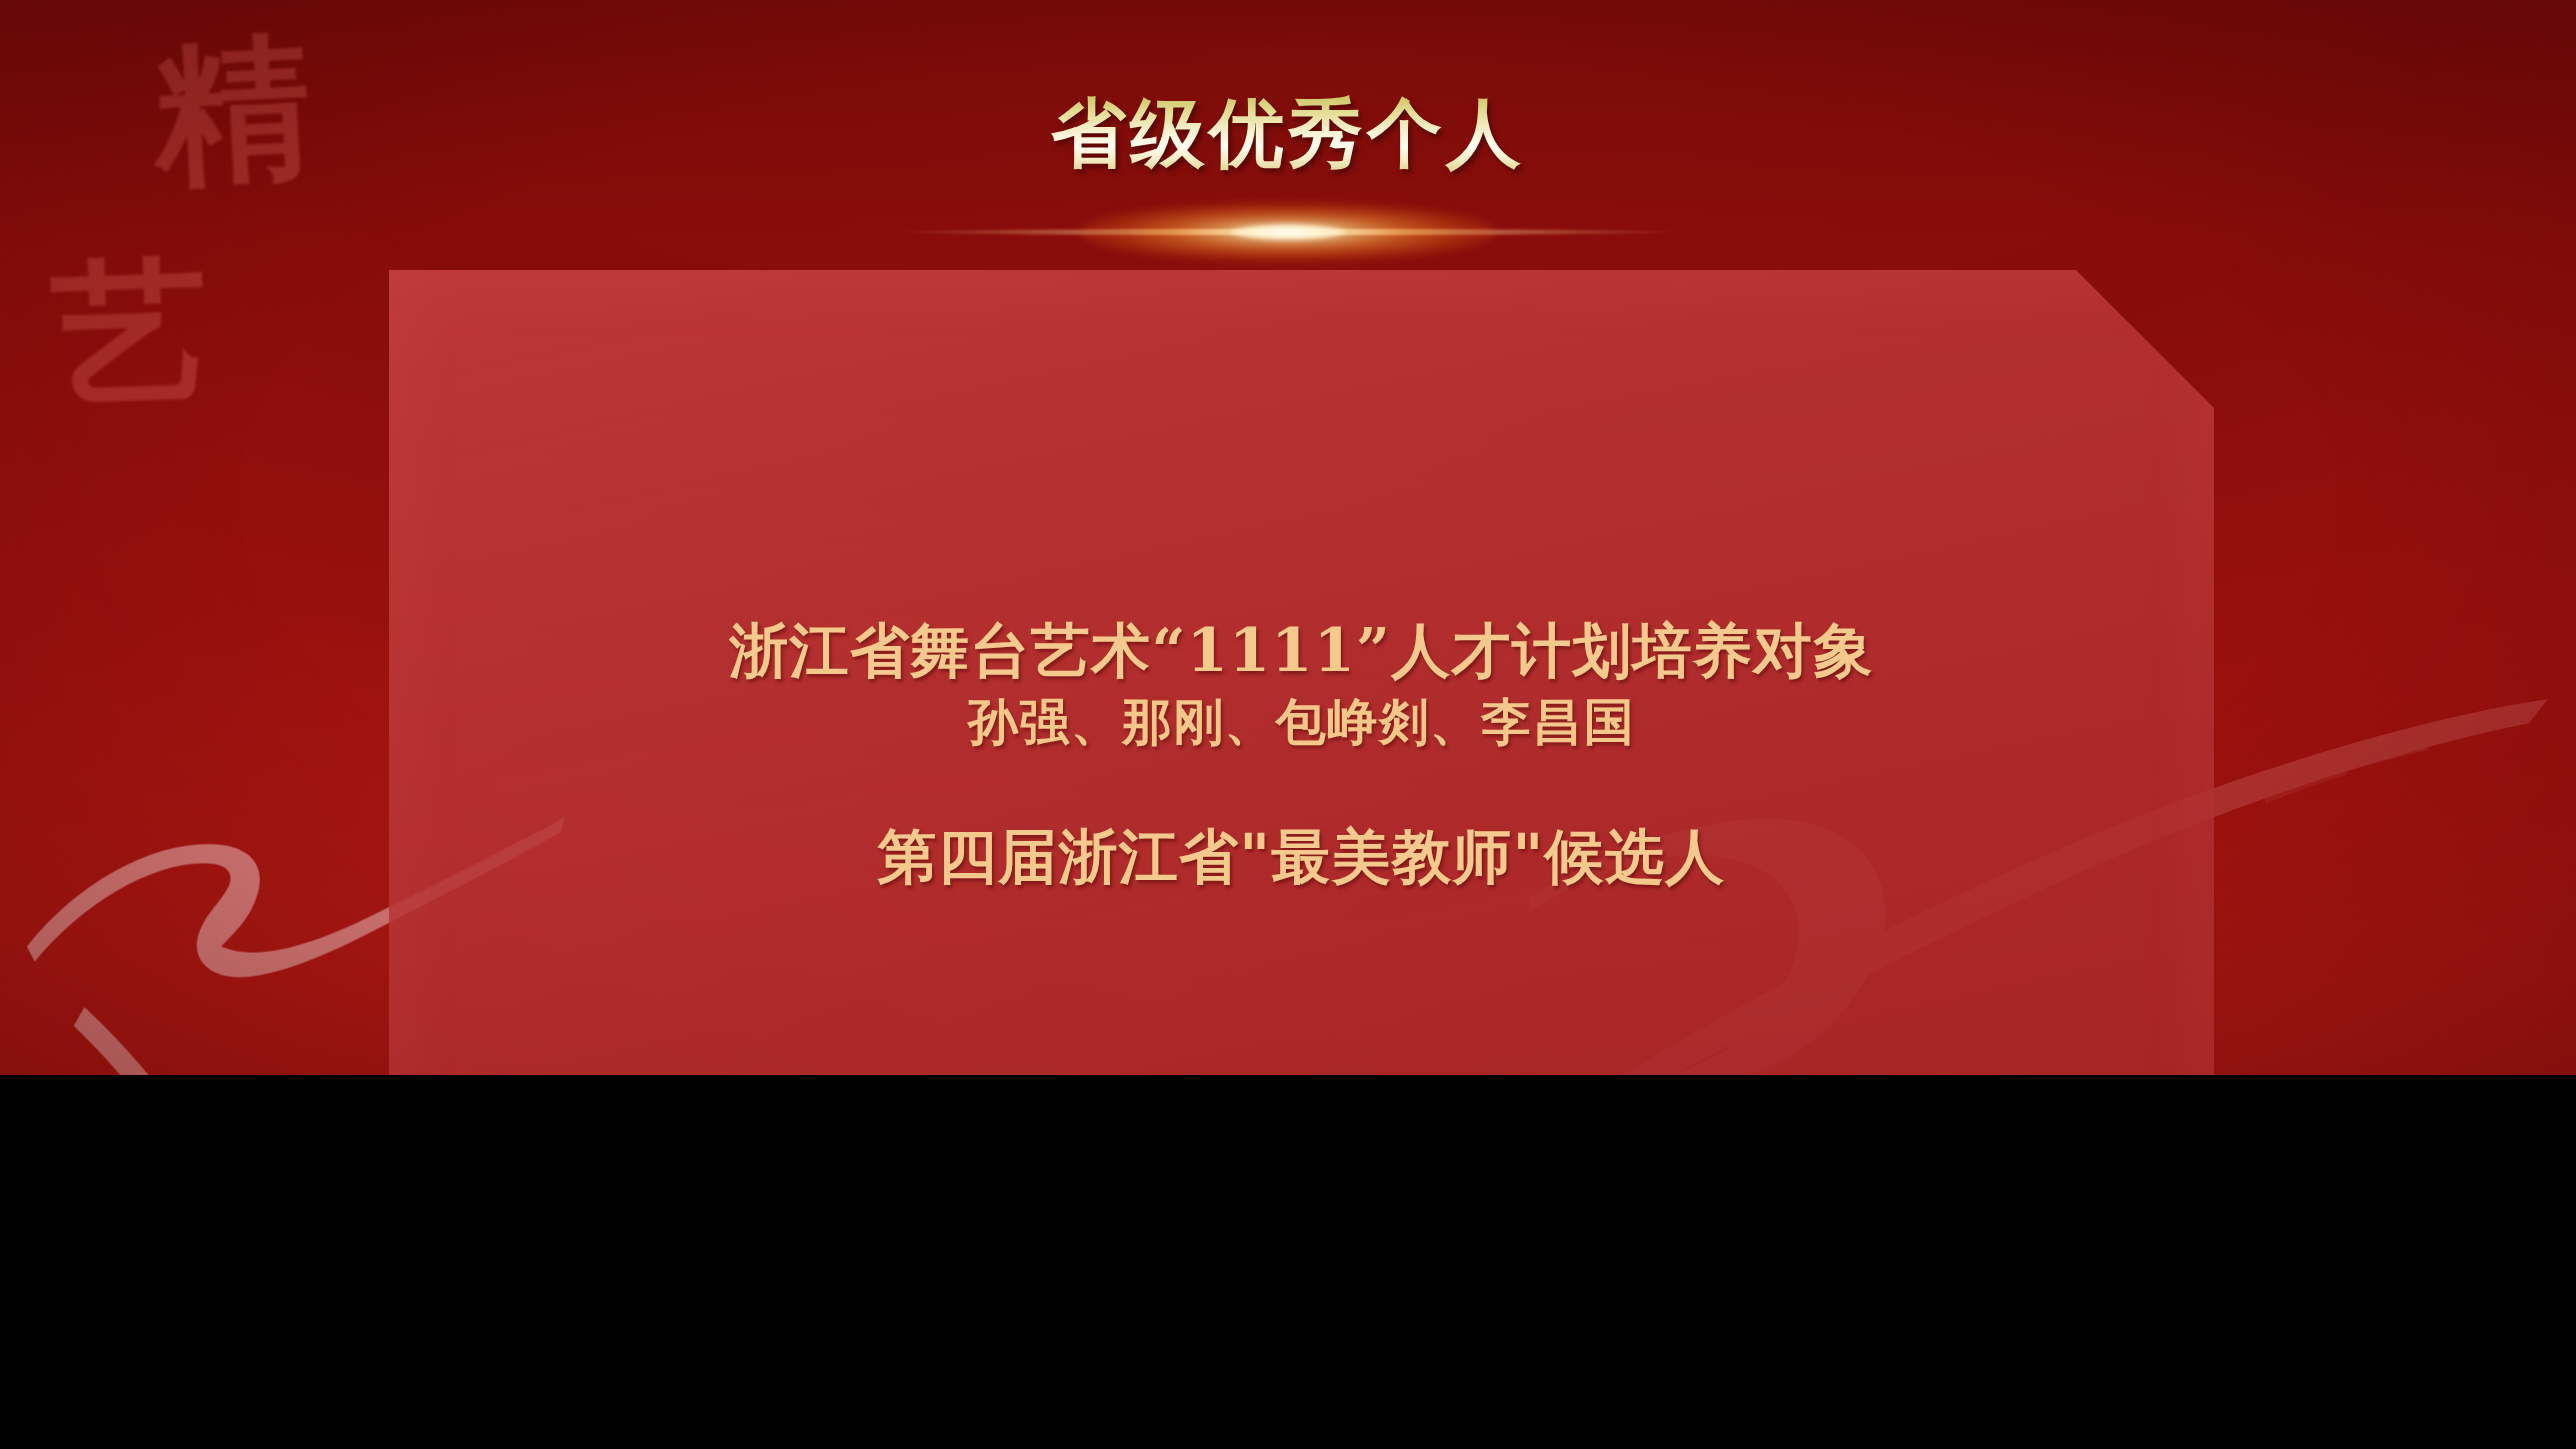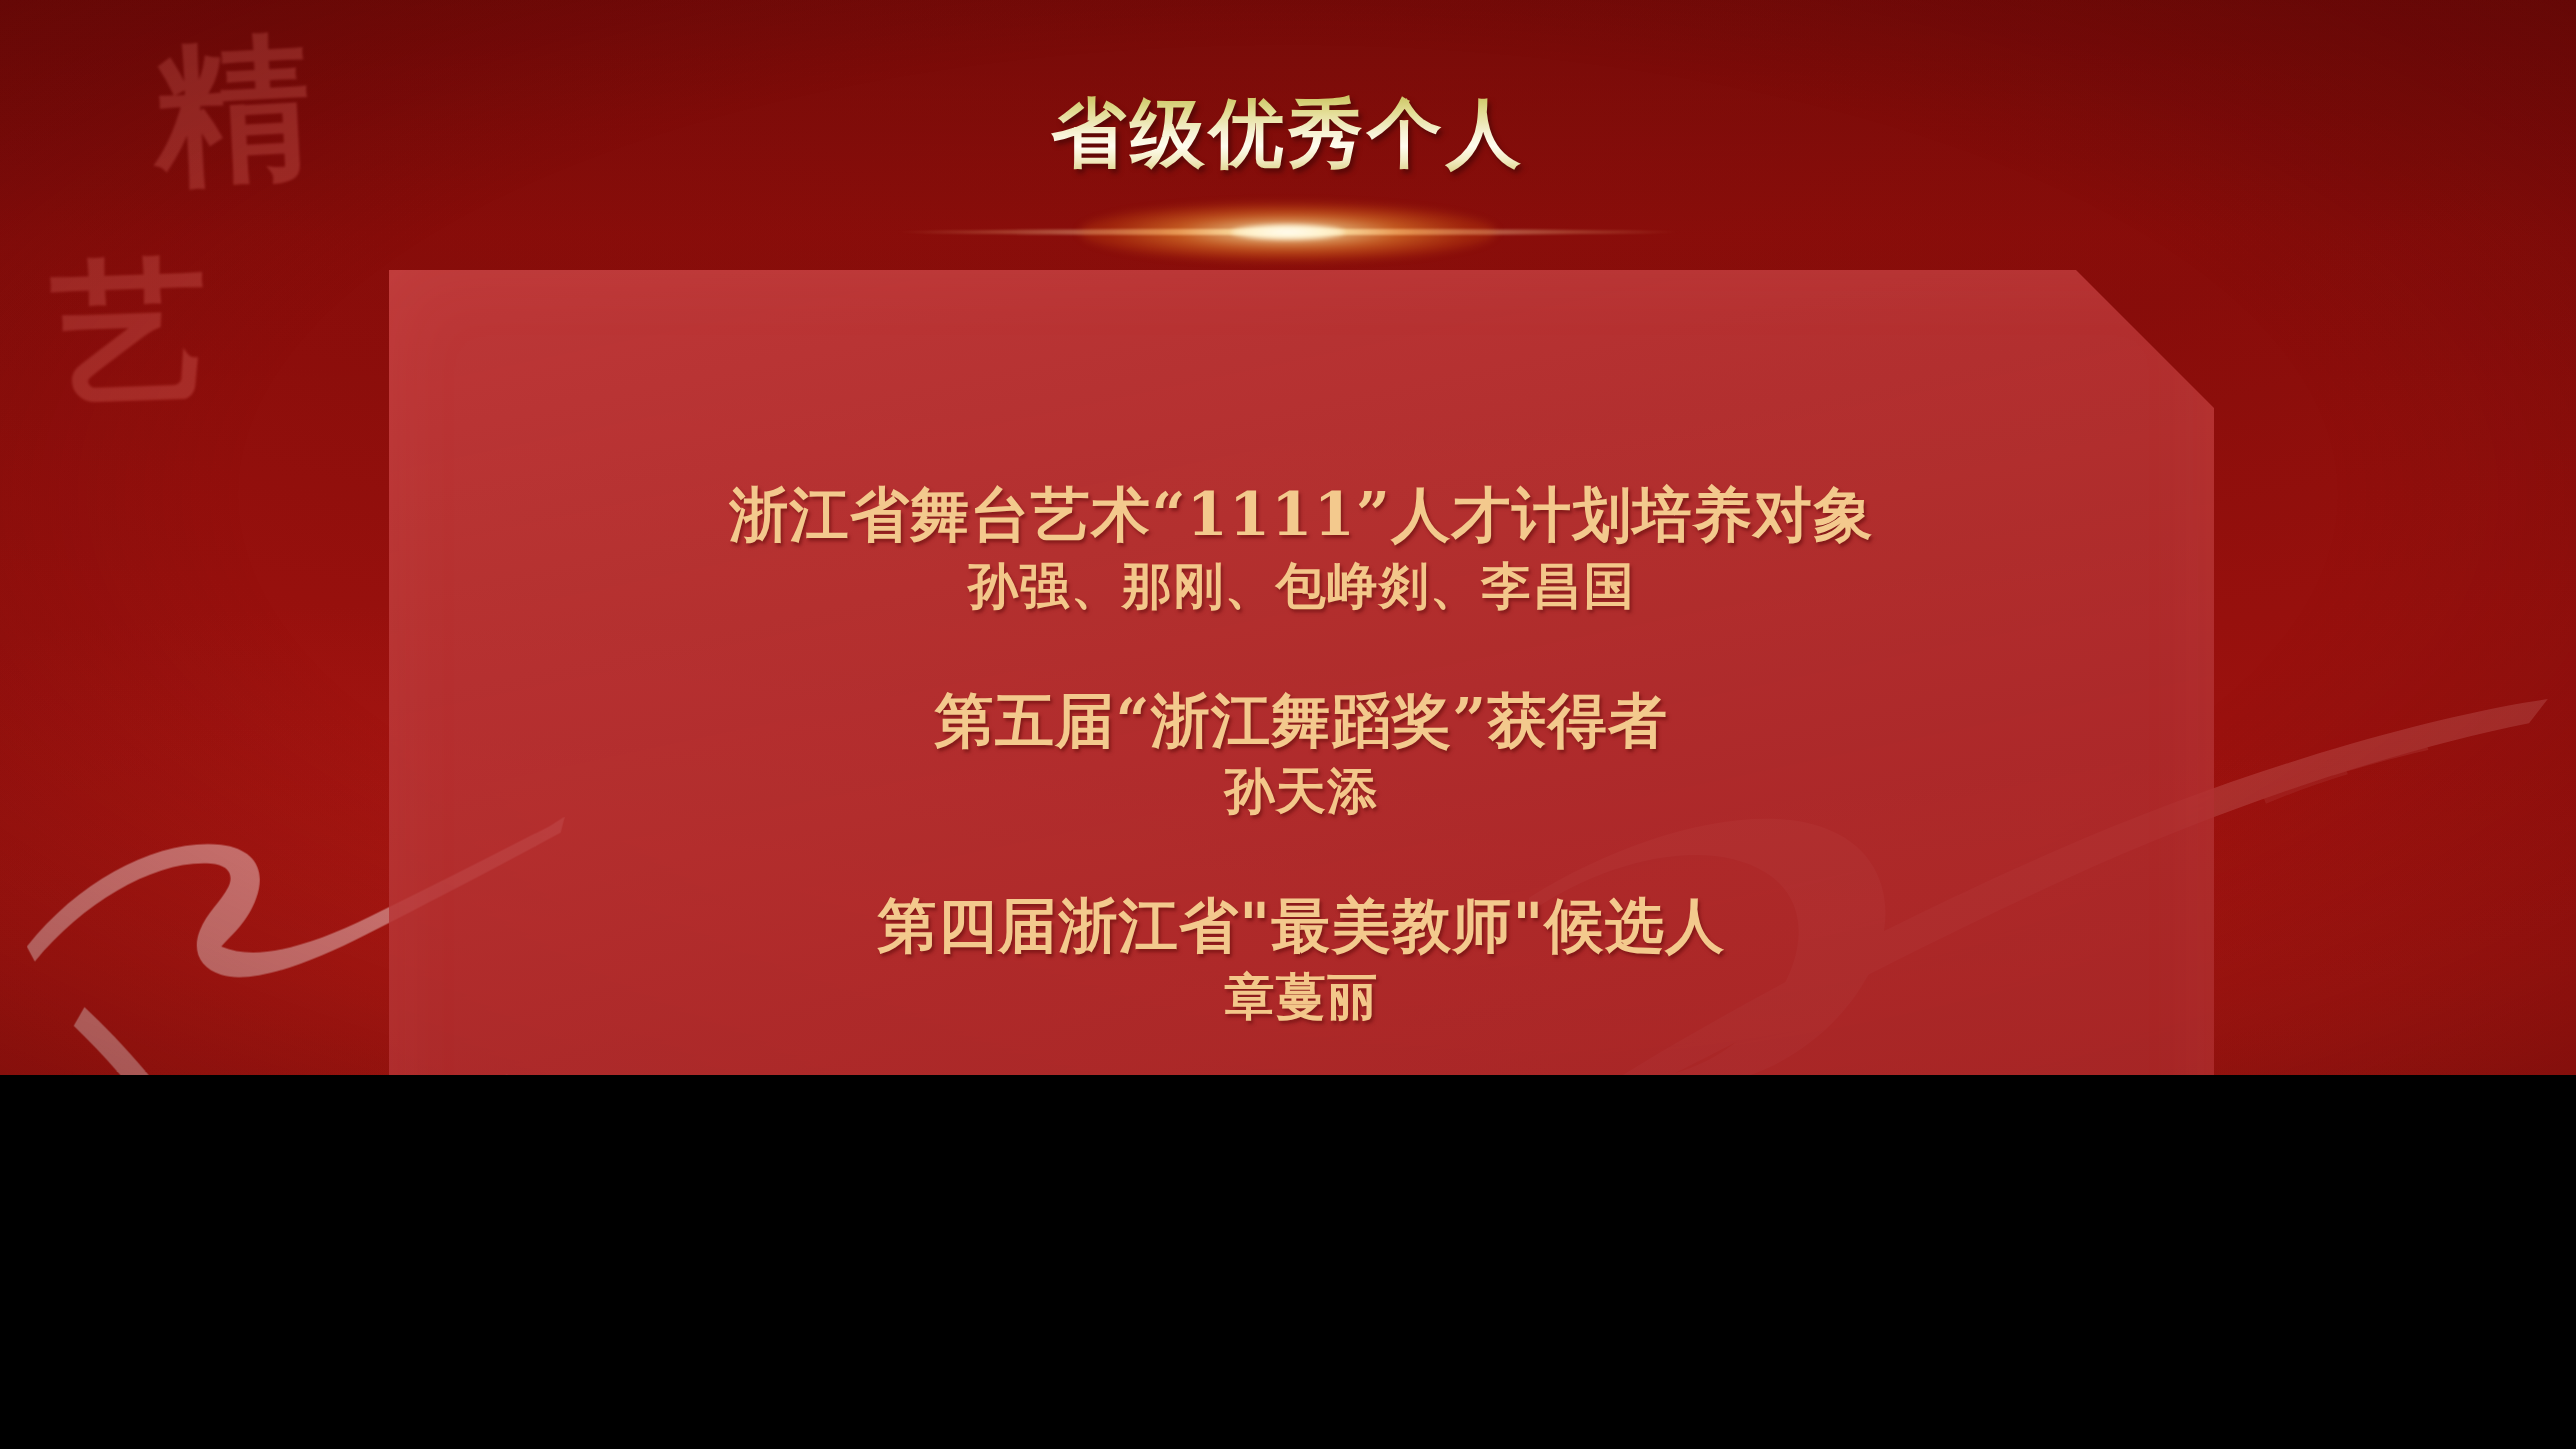--- a/index.html
+++ b/index.html
@@ -274,26 +274,21 @@
 
   <div class="panel"></div>
 
   <div class="content">
 
     <div class="award-block">
       <div class="award-title">浙江省舞台艺术“1111”人才计划培养对象</div>
       <div class="award-names">孙强、那刚、包峥剡、李昌国</div>
     </div>
 
-    <div class="award-block">
-      <div class="award-title">第五届“浙江舞蹈奖”获得者</div>
-      <div class="award-names">孙天添</div>
-    </div>
 
     <div class="award-block">
       <div class="award-title">第四届浙江省"最美教师"候选人</div>
-      <div class="award-names">章蔓丽</div>
     </div>
 
   </div>
 
 </div>
 
 
 </body></html>

